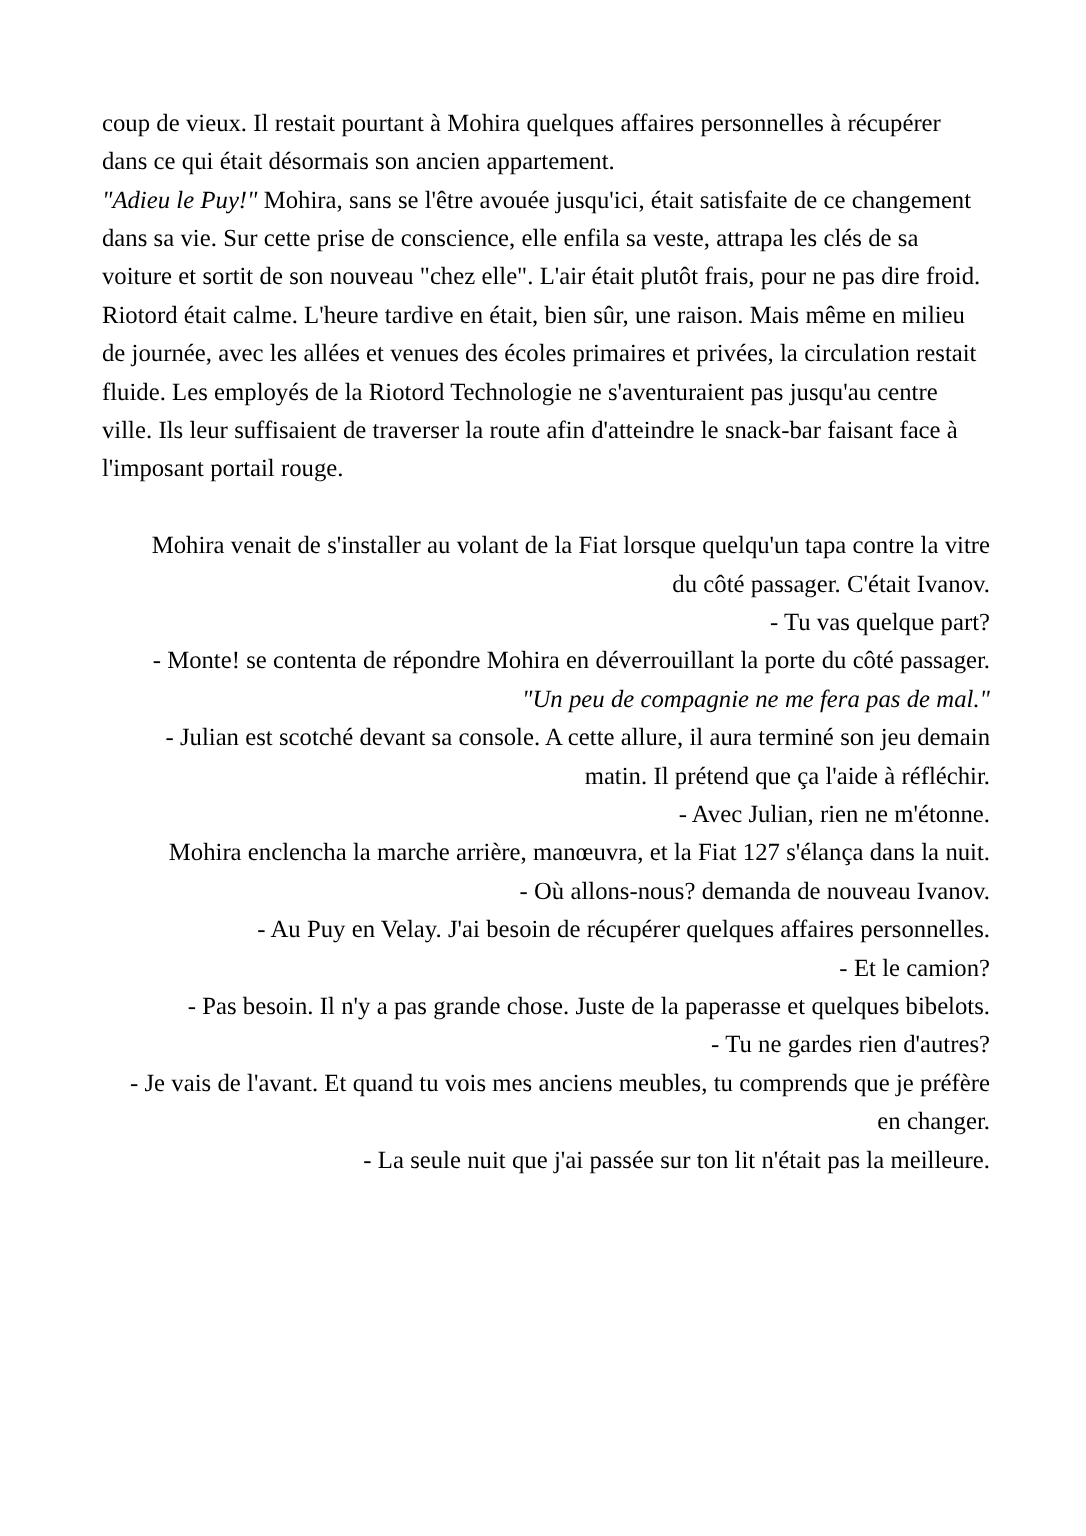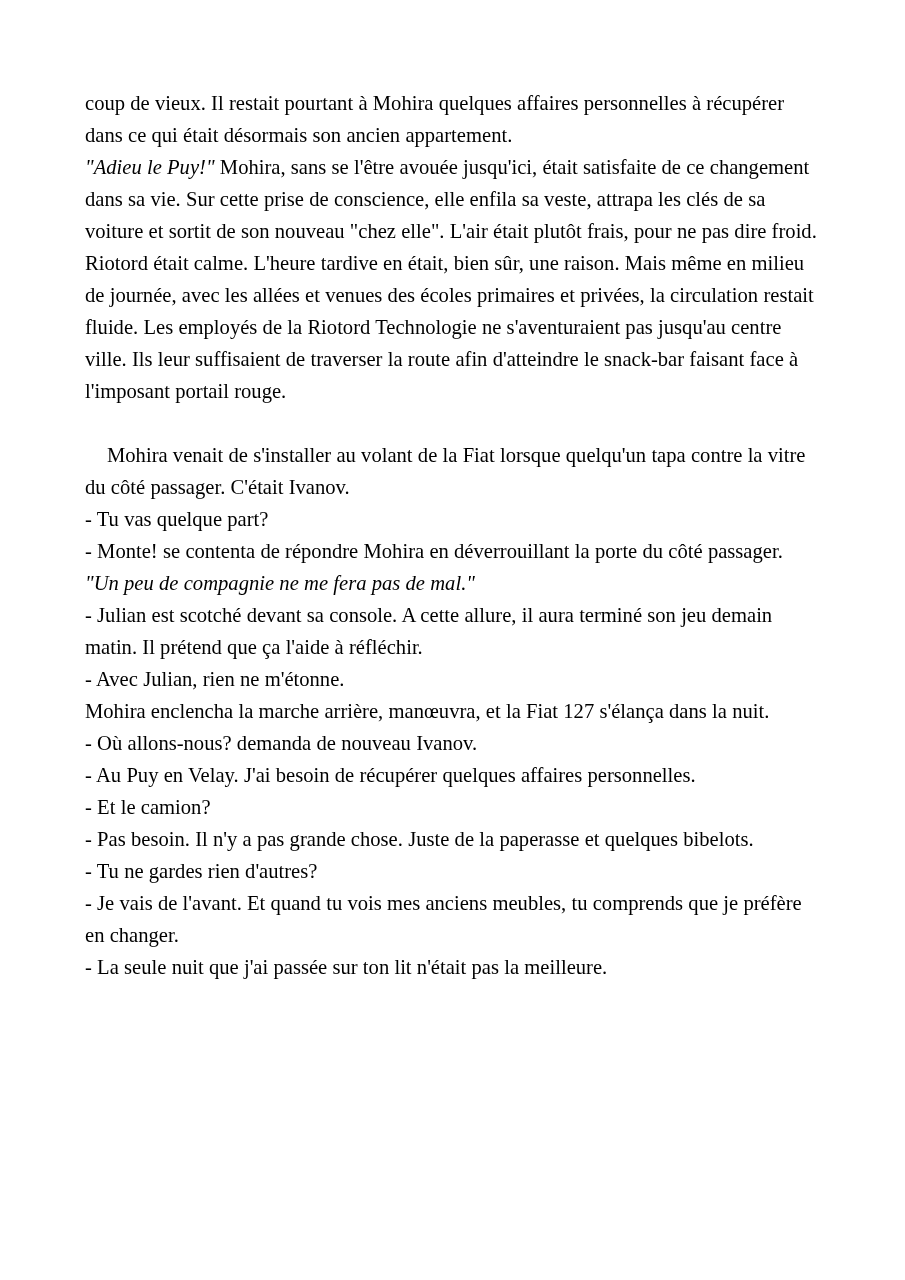--- a/index.html
+++ b/index.html
@@ -30,20 +30,21 @@
     margin: 0;
     font-size: 20.6px;
     line-height: 32px;
     text-align: left;
     white-space: pre-wrap;
     word-spacing: 0.1px;
     -webkit-font-smoothing: antialiased;
   }
   .para.indent-first {
     text-indent: 22px;
+    text-align: right;
   }
   .spacer-line {
     height: 32px;
   }
   .it {
     font-style: italic;
   }
   
   .line-run {
     display: inline;

